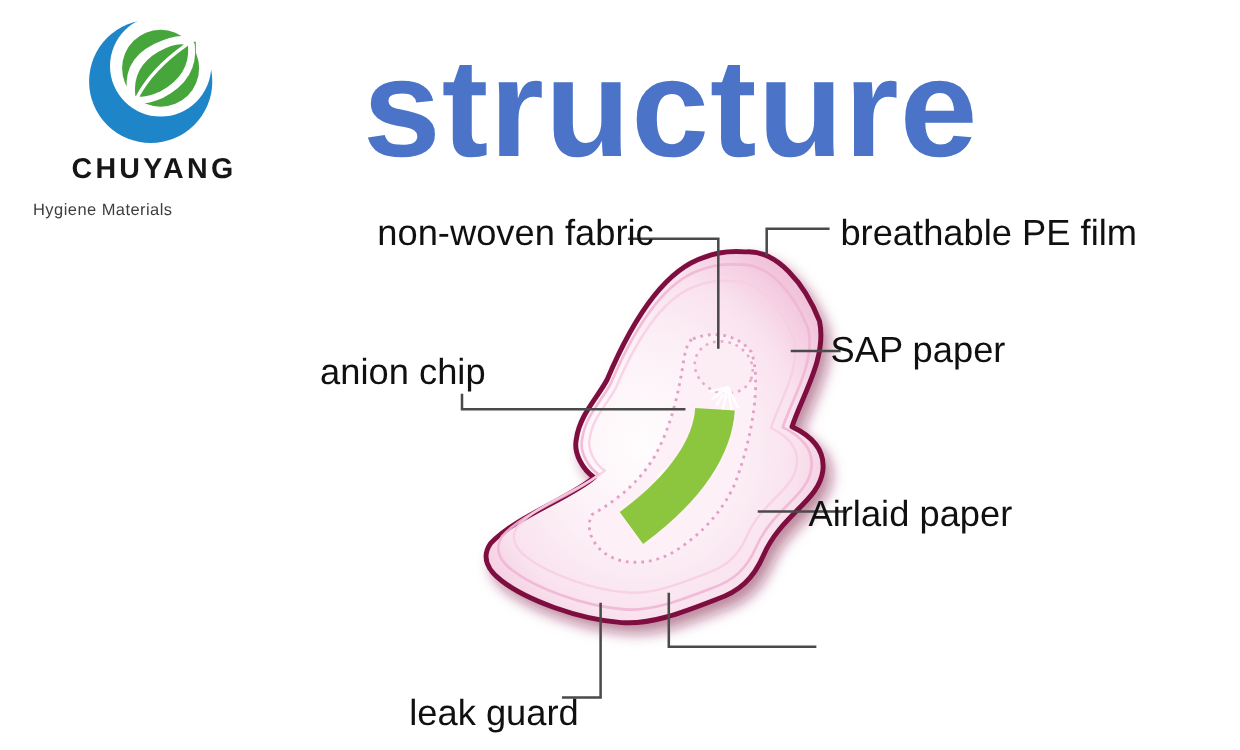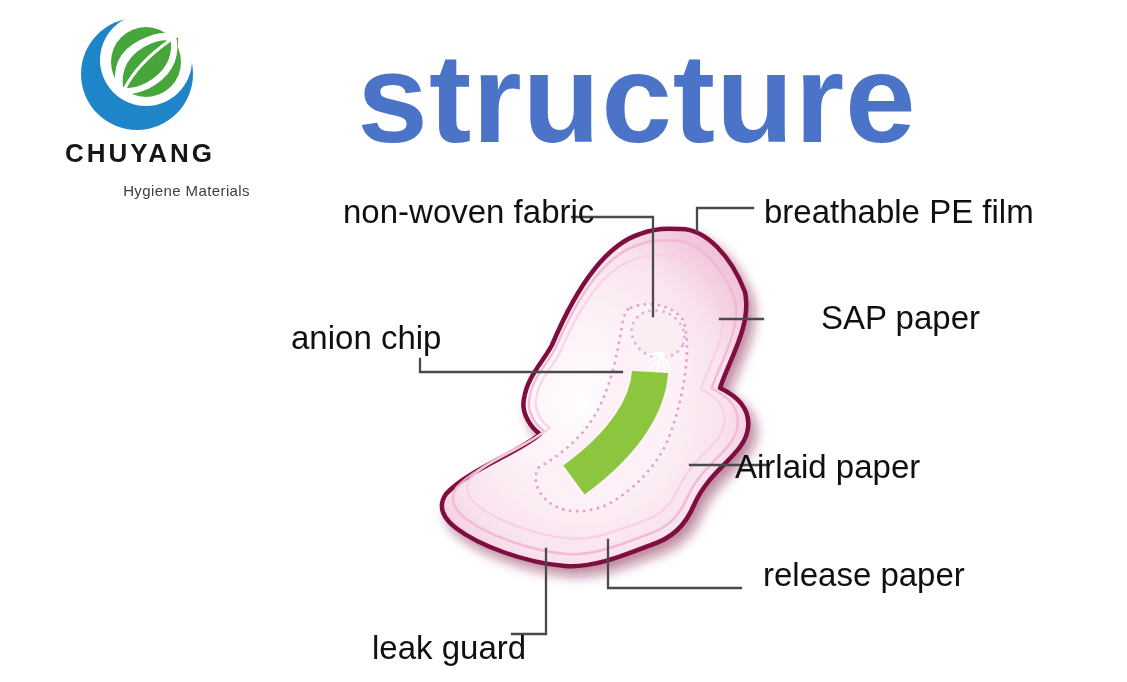--- a/index.html
+++ b/index.html
@@ -1,26 +1,26 @@
 <!DOCTYPE html>
 <html><head>
 <meta charset="utf-8">
 <style>
   html,body{margin:0;padding:0;background:#fff;}
   #page{position:relative;width:1127px;height:682px;background:#ffffff;overflow:hidden;
         font-family:"Liberation Sans",sans-serif;}
   #diagram-svg{position:absolute;left:0;top:0;}
   .label{position:absolute;font-size:33px;line-height:30px;color:#101010;white-space:nowrap;}
-  #title{position:absolute;left:330px;top:35px;width:614px;text-align:center;
+  #title{position:absolute;left:330px;top:35px;width:614px;
          font-size:127px;line-height:127px;font-weight:bold;letter-spacing:1px;color:#4B74C8;}
   #logo{position:absolute;left:30px;top:10px;width:220px;height:200px;text-align:center;}
   #logo svg{display:block;margin:0 auto;}
   #brand{position:absolute;left:0;top:128px;width:220px;text-align:center;
          font-size:26px;font-weight:bold;letter-spacing:3px;color:#161616;}
-  #tagline{position:absolute;left:0;top:172px;width:220px;text-align:right;
+  #tagline{position:absolute;left:0;top:172px;width:220px;text-align:left;
            font-size:15px;letter-spacing:0.4px;color:#3E3E3E;}
 </style>
 </head>
 <body>
 
 <div id="page">
 
   <div id="logo">
     <svg width="220" height="130" viewBox="0 0 220 130">
       <circle cx="107" cy="64" r="56" fill="#1E86C8"></circle>
@@ -122,18 +122,17 @@
       <path d="M 763,319 L 720,319"></path>
       <path d="M 420,359 L 420,372 L 622,372"></path>
       <path d="M 766,465 L 690,465"></path>
       <path d="M 608,540 L 608,588 L 741,588"></path>
       <path d="M 512,634 L 546,634 L 546,549"></path>
     </g>
   </svg>
 
   <div class="label" style="left:343px;top:197px;">non-woven fabric</div>
   <div class="label" style="left:764px;top:197px;">breathable PE film</div>
-  <div class="label" style="left:821px;top:303px;">SAP paper</div>
+  <div class="label" style="left:755px;top:303px;">SAP paper</div>
   <div class="label" style="left:291px;top:323px;">anion chip</div>
   <div class="label" style="left:735px;top:452px;">Airlaid paper</div>
-  <div class="label" style="left:763px;top:560px;">release paper</div>
   <div class="label" style="left:372px;top:605px;margin-top:28px;">leak guard</div>
 </div>
 
 </body></html>

